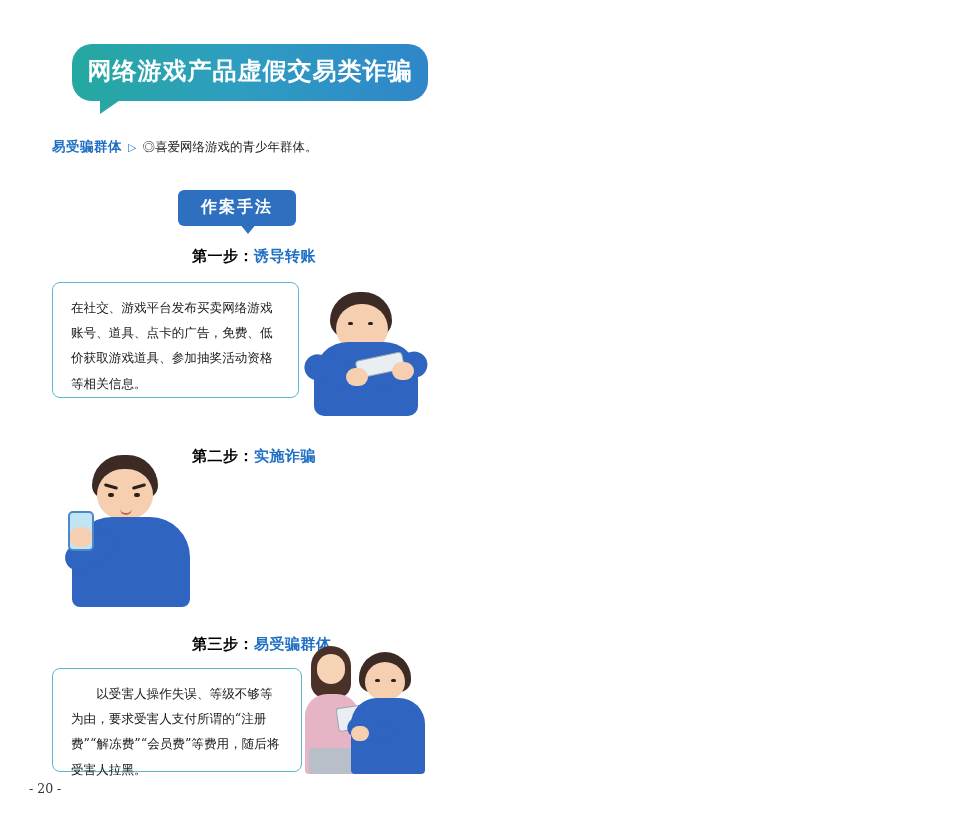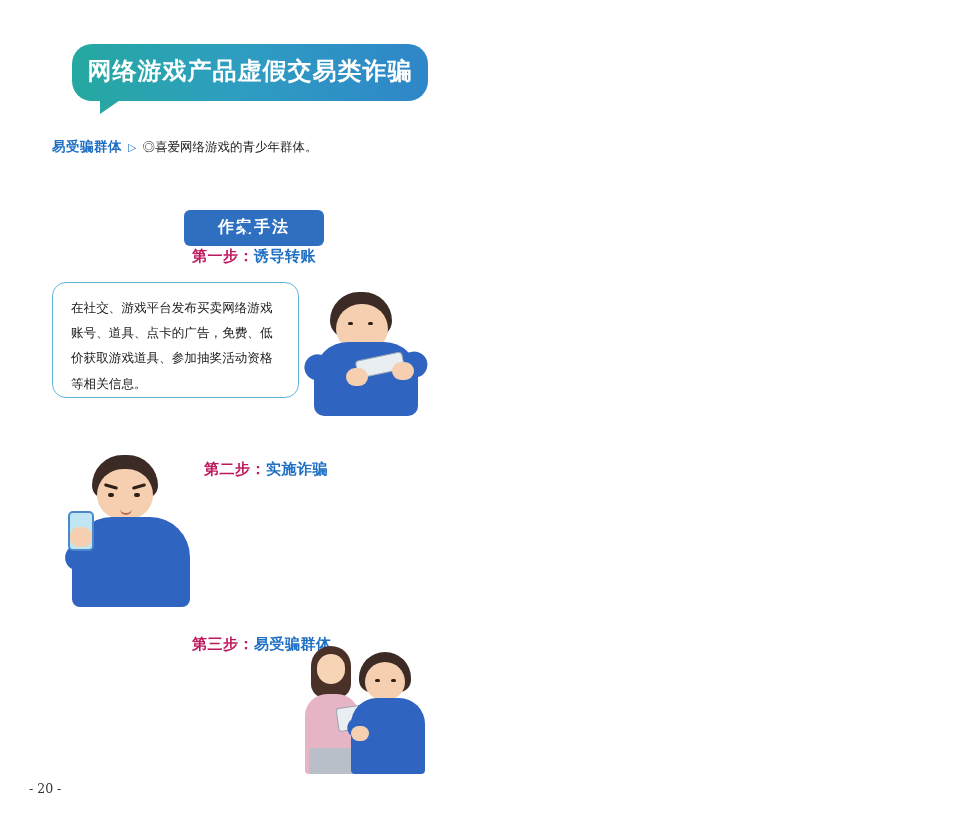--- a/index.html
+++ b/index.html
@@ -88,56 +88,55 @@
   .pill {
     position: absolute;
     text-align: center;
     border-radius: 6px;
     color: #fff;
     font-family: "DejaVu Serif", serif;
     font-weight: bold;
     letter-spacing: 2px;
   }
   .pill-method {
-    left: 184px; top: 190px;
-    width: 116px; padding: 7px 12px 8px;
+    left: 178px; top: 190px;
+    width: 116px; padding: 7px 1px 8px;
     background: #2f6fc0;
     font-size: 16px;
-    margin-top: 20px;
   }
   .pill-method-tail {
     position: absolute;
     left: 239px; top: 223px;
     width: 0; height: 0;
     border-left: 9px solid transparent;
     border-right: 9px solid transparent;
     border-top: 11px solid #2f6fc0;
   }
 
   
   .step-head {
     position: absolute;
     font-family: "DejaVu Serif", serif;
     font-weight: bold;
     font-size: 15px;
     letter-spacing: 0.5px;
     white-space: nowrap;
   }
-  .step-head .k { color: #be185d; font-family: Liberation Serif, serif; }
+  .step-head .k { color: #000000; font-family: Liberation Serif, serif; }
   .step-head .v { color: #1f6fc4; }
   .step1 { left: 192px; top: 247px; }
-  .step2 { left: 204px; top: 447px; margin-top: 13px; }
+  .step2 { left: 192px; top: 447px; }
   .step3 { left: 192px; top: 635px; }
 
   
   .box {
     position: absolute;
     box-sizing: border-box;
     border: 1.4px solid #5bb7cf;
-    border-radius: 14px;
+    border-radius: 8px;
     background: #ffffff;
     font-family: "DejaVu Serif", serif;
     font-size: 12.6px;
     line-height: 2.0;
     color: #1a1a1a;
     padding: 12px 18px;
   }
   .box-1 {
     left: 52px; top: 282px;
     width: 247px; height: 116px;
@@ -354,20 +353,23 @@
       <div class="eye r"></div>
       <div class="mouth"></div>
       <div class="body"></div>
       <div class="arm"></div>
       <div class="phone"></div>
       <div class="hand"></div>
     </div>
 
     <div class="step-head step3">
       <span class="k">第三步：</span><span class="v">易受骗群体</span>
+    </div>
+    <div class="box box-3">
+      <span>以受害人操作失误、等级不够等为由，要求受害人支付所谓的“注册费”“解冻费”“会员费”等费用，随后将受害人拉黑。</span>
     </div>
 
     <div class="illus p3">
       <div class="w-hair"></div>
       <div class="w-face"></div>
       <div class="w-body"></div>
       <div class="w-pant"></div>
       <div class="tablet"></div>
       <div class="m-hair"></div>
       <div class="m-face"></div>

